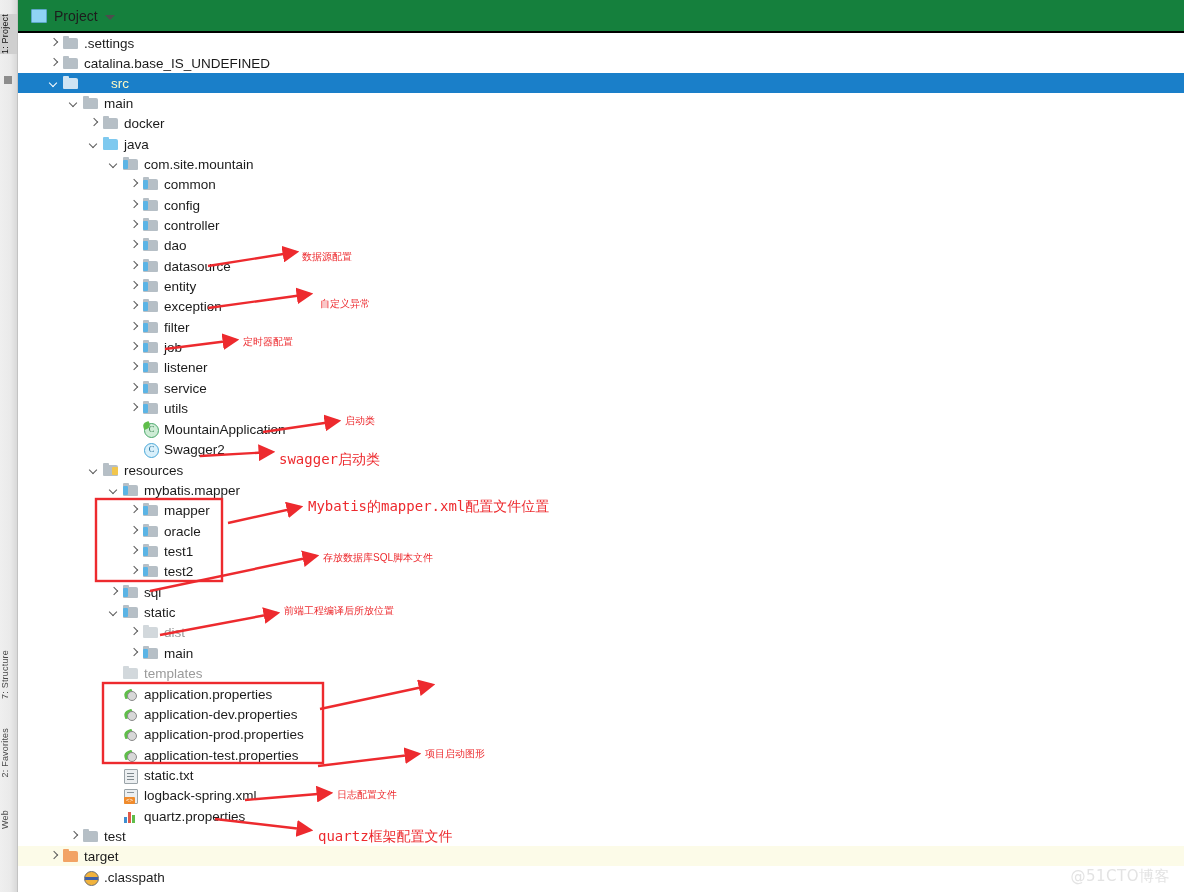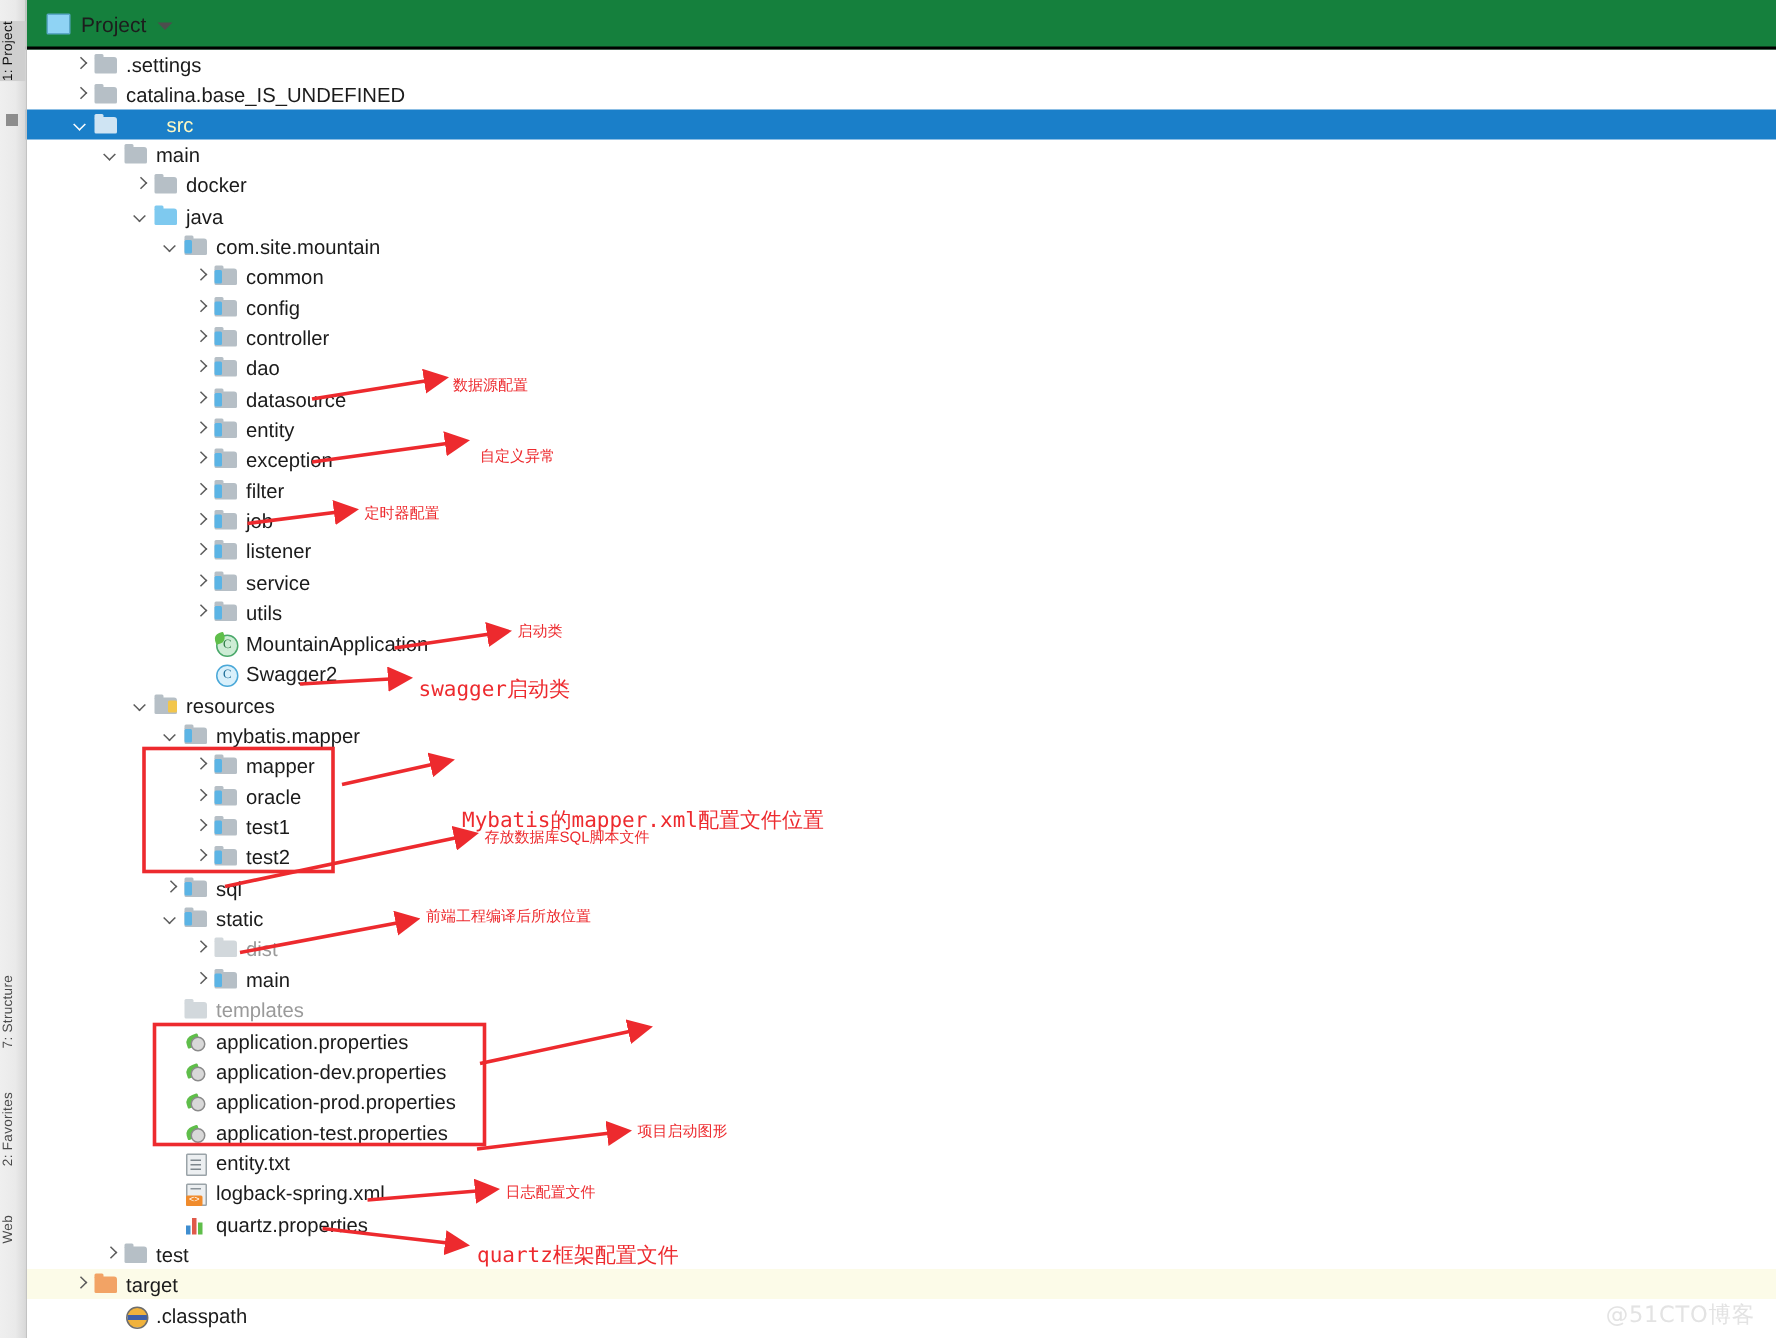--- a/index.html
+++ b/index.html
@@ -420,21 +420,21 @@
     </div>
     <div class="row" style="top: 734px; padding-left: 92px;">
       <span class="arrow none"></span>
       <span class="fico">
         <span class="txtf">
           <span class="ln" style="top:3px"></span>
           <span class="ln" style="top:6px"></span>
           <span class="ln" style="top:9px"></span>
         </span>
       </span>
-      <span class="lbl">entity.txt</span>
+      <span class="lbl">static.txt</span>
     </div>
     <div class="row" style="top: 754px; padding-left: 92px;">
       <span class="arrow none"></span>
       <span class="fico">
         <span class="xmlf">
           <span class="ln" style="position:absolute;left:2px;top:2px;width:7px;height:1px;background:#8b949a"></span>
           <span class="tag">&lt;&gt;</span>
         </span>
       </span>
       <span class="lbl">logback-spring.xml</span>
@@ -493,21 +493,21 @@
     <line x1="215" y1="819" x2="310" y2="830" stroke="#ed2a2e" stroke-width="2.4" marker-end="url(#ah)"></line>
     <rect x="96" y="499" width="126" height="82" fill="none" stroke="#ed2a2e" stroke-width="2.4"></rect>
     <rect x="103" y="683" width="220" height="80" fill="none" stroke="#ed2a2e" stroke-width="2.4"></rect>
   </svg>
 <div id="anno">
     <div class="atext cn" style="left: 302px; top: 250px;">数据源配置</div>
     <div class="atext cn" style="left: 320px; top: 297px;">自定义异常</div>
     <div class="atext cn" style="left: 243px; top: 335px;">定时器配置</div>
     <div class="atext cn" style="left: 345px; top: 414px;">启动类</div>
     <div class="atext mono" style="left: 279px; top: 451px;">swagger启动类</div>
-    <div class="atext mono" style="left: 308px; top: 498px; margin-top: 40px;">Mybatis的mapper.xml配置文件位置</div>
+    <div class="atext mono" style="left: 308px; top: 498px;">Mybatis的mapper.xml配置文件位置</div>
     <div class="atext cn" style="left: 323px; top: 551px;">存放数据库SQL脚本文件</div>
     <div class="atext cn" style="left: 284px; top: 604px;">前端工程编译后所放位置</div>
     <div class="atext cn" style="left: 425px; top: 747px;">项目启动图形</div>
     <div class="atext cn" style="left: 337px; top: 788px;">日志配置文件</div>
     <div class="atext mono" style="left: 318px; top: 828px;">quartz框架配置文件</div>
   </div>
 
 <div id="wm">@51CTO博客</div>
 
 </body></html>

